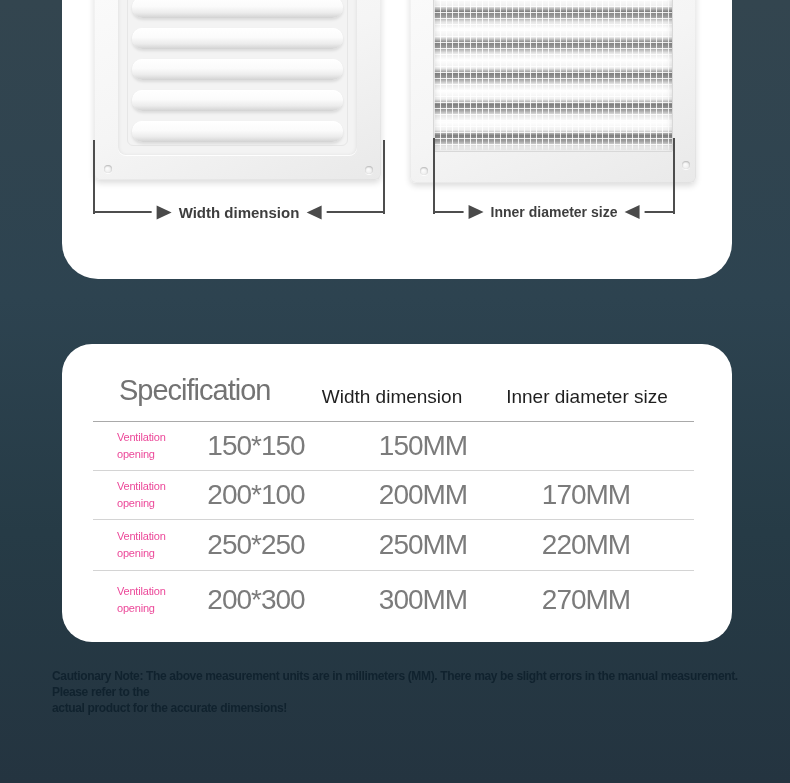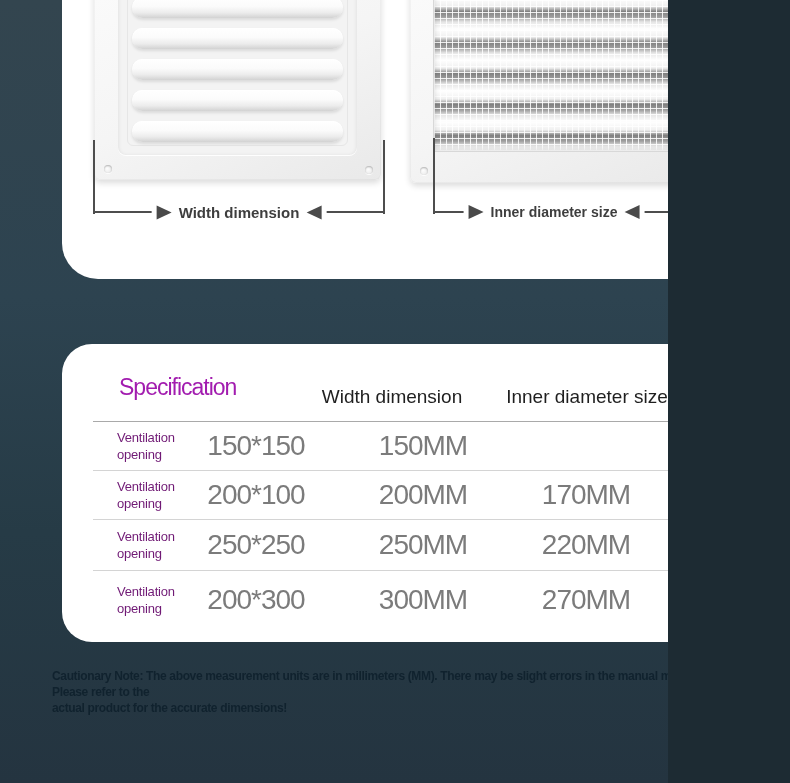--- a/index.html
+++ b/index.html
@@ -1,18 +1,18 @@
 <!DOCTYPE html>
 <html><head>
 <meta charset="utf-8">
 <style>
   html,body { margin:0; padding:0; background:#1d2b33; }
   * { box-sizing:border-box; }
   .page {
-    position:relative; width:668px; height:783px; overflow:hidden;
+    position:relative; width:790px; height:783px; overflow:hidden;
     background:linear-gradient(180deg,#33454f 0%,#2d4350 38%,#263b46 68%,#243440 100%);
     font-family:"Liberation Sans", sans-serif;
   }
 
   
   .card { position:absolute; background:#ffffff; }
   .card-top { left:62px; top:-44px; width:670px; height:323px; border-radius:36px; }
   .card-table { left:62px; top:344px; width:670px; height:298px; border-radius:30px; }
 
   
@@ -76,35 +76,35 @@
     color:#3e3e3e; font-weight:bold;
   }
   .dim-left  .dim-label { top:72px; font-size:15px; }
   .dim-right .dim-label { top:74px; font-size:14px; }
   .tri-r { width:0; height:0; border-top:7px solid transparent; border-bottom:7px solid transparent; border-left:15px solid #4a4a4a; }
   .tri-l { width:0; height:0; border-top:7px solid transparent; border-bottom:7px solid transparent; border-right:15px solid #4a4a4a; }
 
   
   .spec-title {
     position:absolute; left:57px; top:30px; margin:0;
-    font-size:23px; font-weight:500; letter-spacing:-1px; color:#a21caf;
+    font-size:29px; font-weight:500; letter-spacing:-1px; color:#737373;
   }
   .col-head {
     position:absolute; top:42px; transform:translateX(-50%);
     font-size:19px; font-weight:500; color:#1f1f1f; white-space:nowrap;
   }
   .col-head.c-width { left:330px; }
   .col-head.c-inner { left:525px; }
 
   .spec-row { position:absolute; left:31px; width:601px; }
   .spec-row .rule { position:absolute; left:0; right:0; top:0; height:1px; background:#d4d4d4; }
   .spec-row.first .rule { background:#a9a9a9; }
   .row-label {
     position:absolute; left:24px; top:50%; transform:translateY(-50%);
-    font-size:13px; line-height:17px; color:#701a75; letter-spacing:-0.2px;
+    font-size:11px; line-height:17px; color:#ec4899; letter-spacing:-0.2px;
   }
   .cell {
     position:absolute; top:50%; transform:translate(-50%,-50%);
     font-size:28px; color:#7b7b7b; letter-spacing:-1px; white-space:nowrap;
   }
   .cell.c-size  { left:163px; }
   .cell.c-width { left:330px; }
   .cell.c-inner { left:493px; }
   .r1 { top:77px;  height:49px; }
   .r2 { top:126px; height:49px; }

